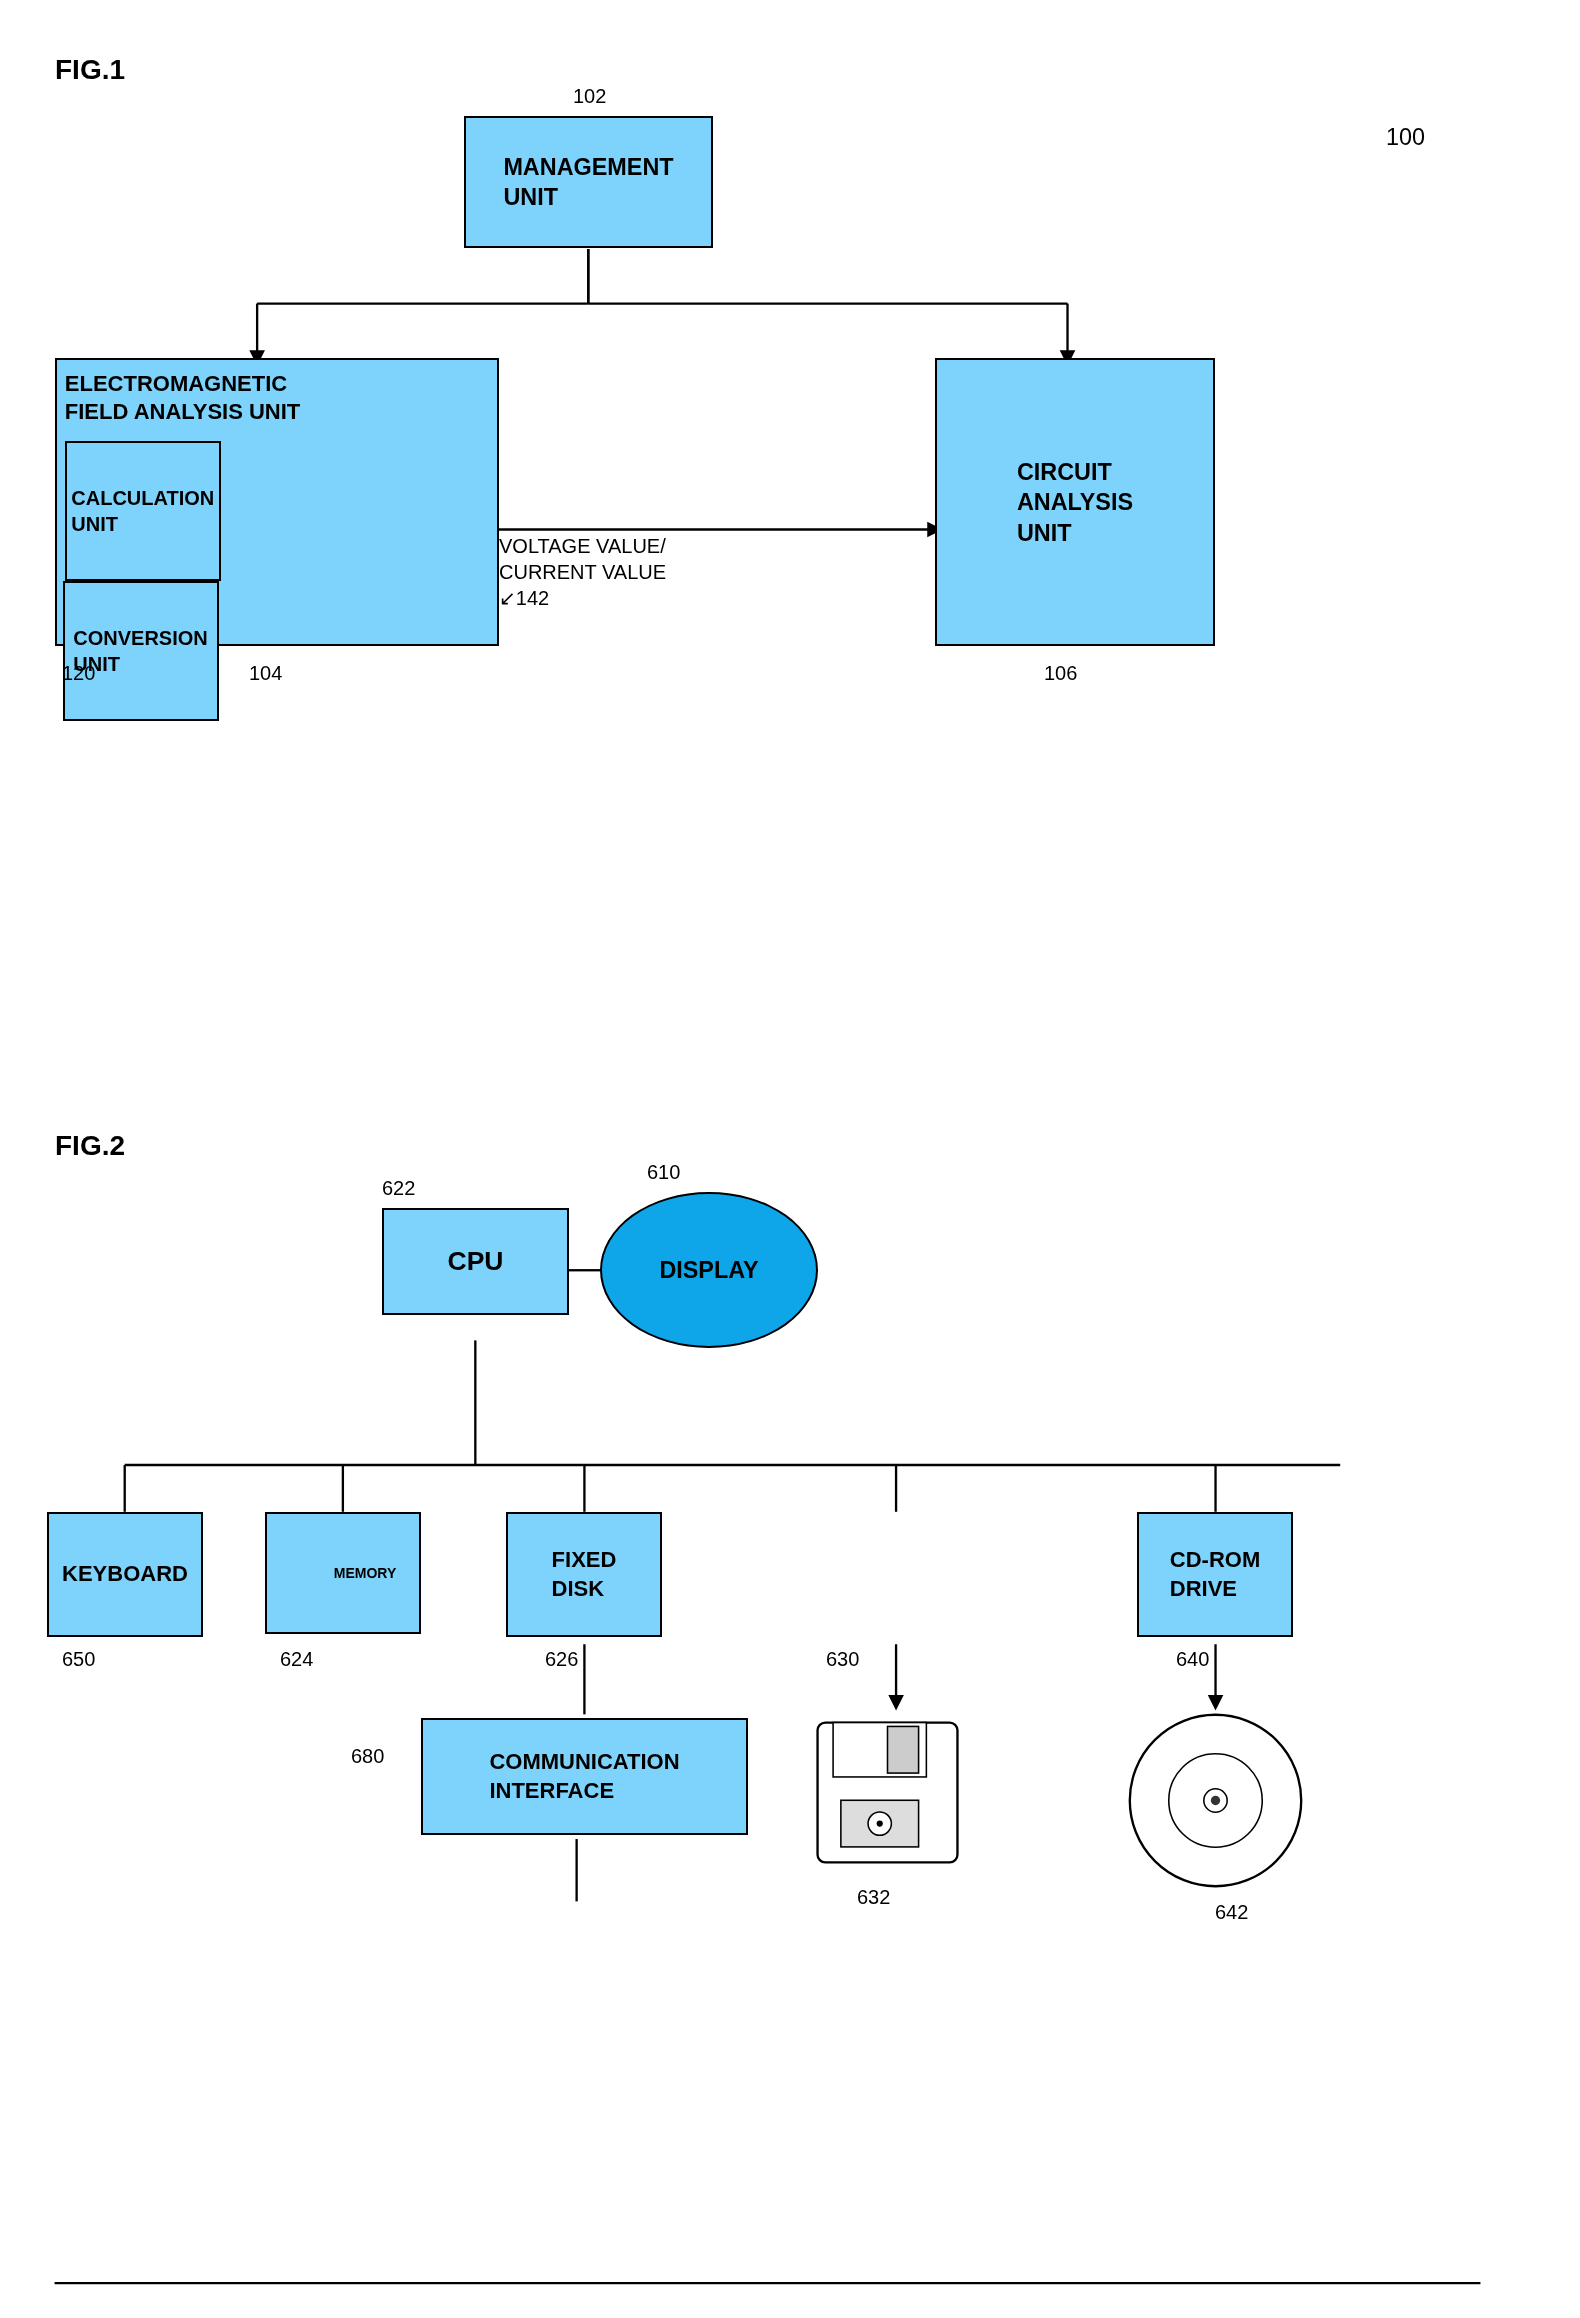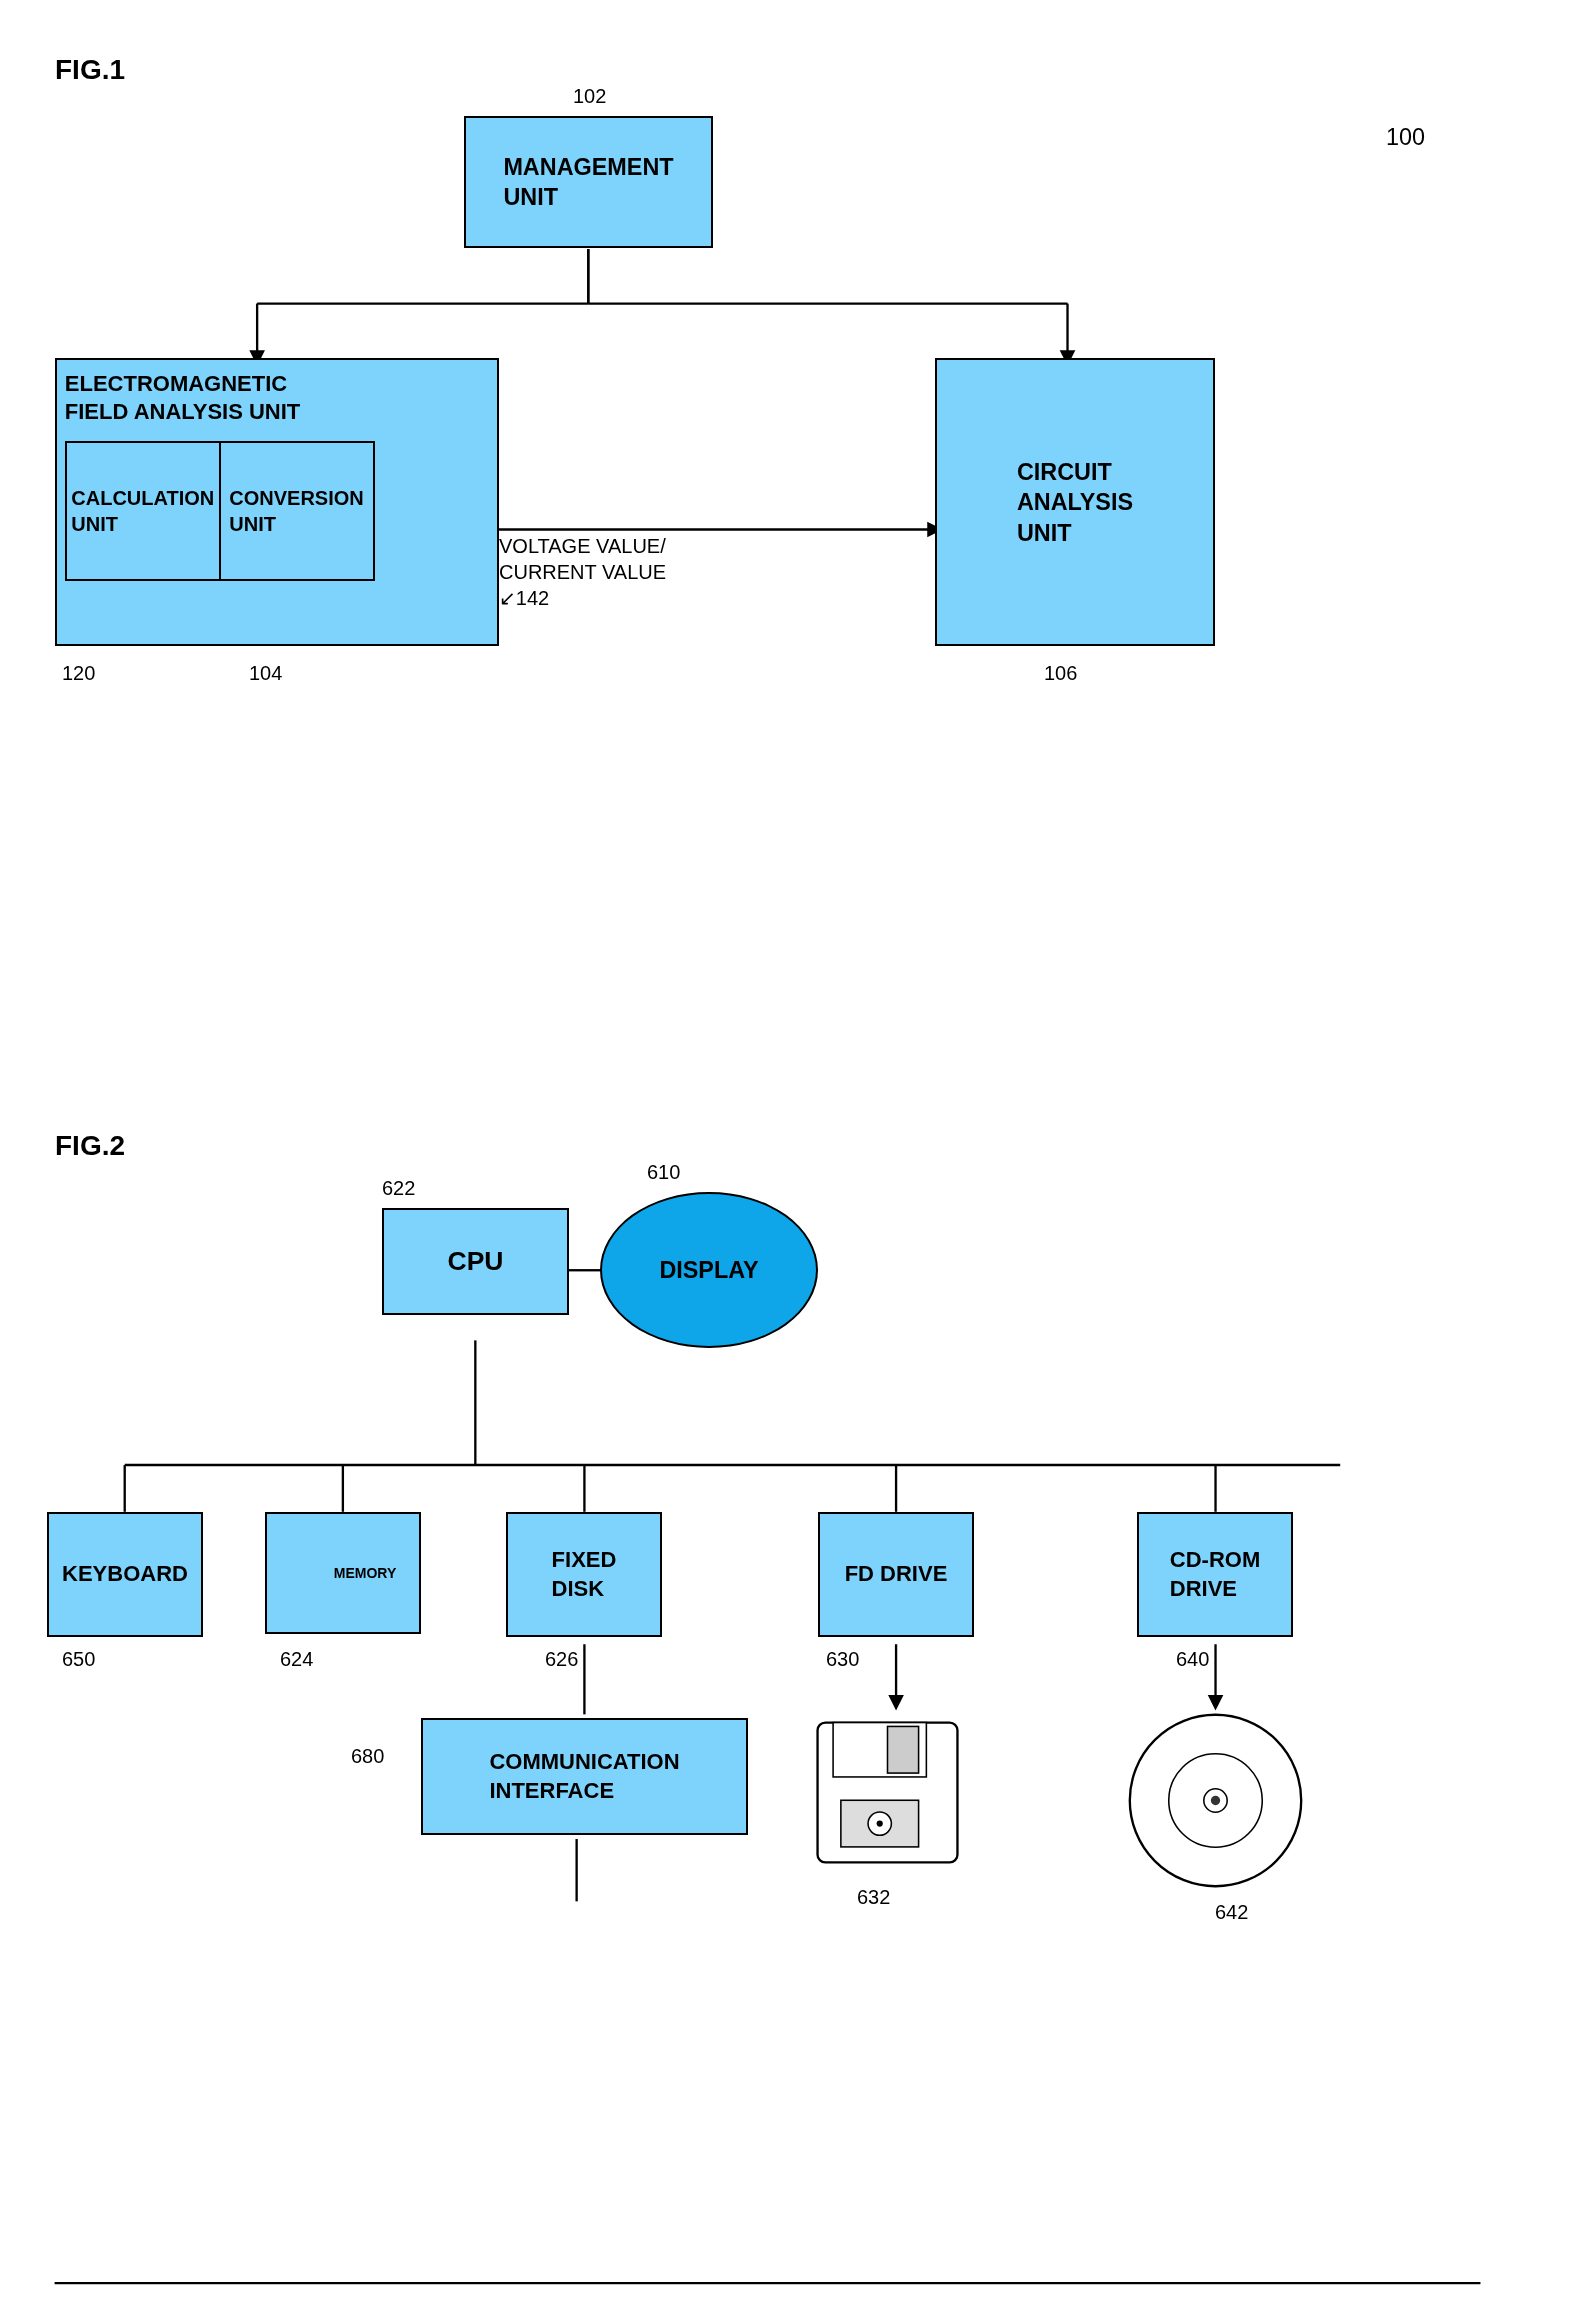--- a/index.html
+++ b/index.html
@@ -108,21 +108,21 @@
 
   <div class="box" style="left:464px; top:93px; width:249px; height:132px; font-size:23.4px;">
     <span style="white-space:pre-line;">MANAGEMENT
 UNIT</span>
   </div>
 
   <span class="label-text" style="left:573px; top:62px;">102</span>
 
   <div class="box" style="left:55px; top:335px; width:444px; height:288px; font-size:22px; align-items:flex-start; padding:9.3px 7.8px 7.8px 7.8px; flex-direction:column; justify-content:flex-start;">
     <div style="font-size:22px; font-weight:bold; line-height:1.3; margin-bottom:6.2px;">ELECTROMAGNETIC<br>FIELD ANALYSIS UNIT</div>
-    <div style="display:flex; flex-direction:row; gap:0px; margin-top:7.8px;">
+    <div style="display:flex; flex-direction:column; gap:0px; margin-top:7.8px;">
 
       <div class="box" style="position:relative; width:156px; height:140px; font-size:20px; border:2.3px solid #000;">
         <span style="white-space:pre-line;">CALCULATION
 UNIT</span>
       </div>
 
       <div class="box" style="position:relative; width:156px; height:140px; font-size:20px; border:2.3px solid #000; margin-left:-2.3px;">
         <span style="white-space:pre-line;">CONVERSION
 UNIT</span>
       </div>
@@ -202,23 +202,20 @@
     <span>MEMORY</span>
   </div>
   <span class="label-text" style="left:280px; top:518px;">624</span>
 
   <div class="box" style="left:506px; top:382px; width:156px; height:125px; font-size:22px;">
     <span style="white-space:pre-line;">FIXED
 DISK</span>
   </div>
   <span class="label-text" style="left:545px; top:518px;">626</span>
 
-  <div class="box" style="left:818px; top:382px; width:156px; height:125px; font-size:22px;">
-    <span>FD DRIVE</span>
-  </div>
   <span class="label-text" style="left:826px; top:518px;">630</span>
 
   <div class="box" style="left:1137px; top:382px; width:156px; height:125px; font-size:22px;">
     <span style="white-space:pre-line;">CD-ROM
 DRIVE</span>
   </div>
   <span class="label-text" style="left:1176px; top:518px;">640</span>
 
   <div class="box" style="left:421px; top:588px; width:327px; height:117px; font-size:22px;">
     <span style="white-space:pre-line;">COMMUNICATION

